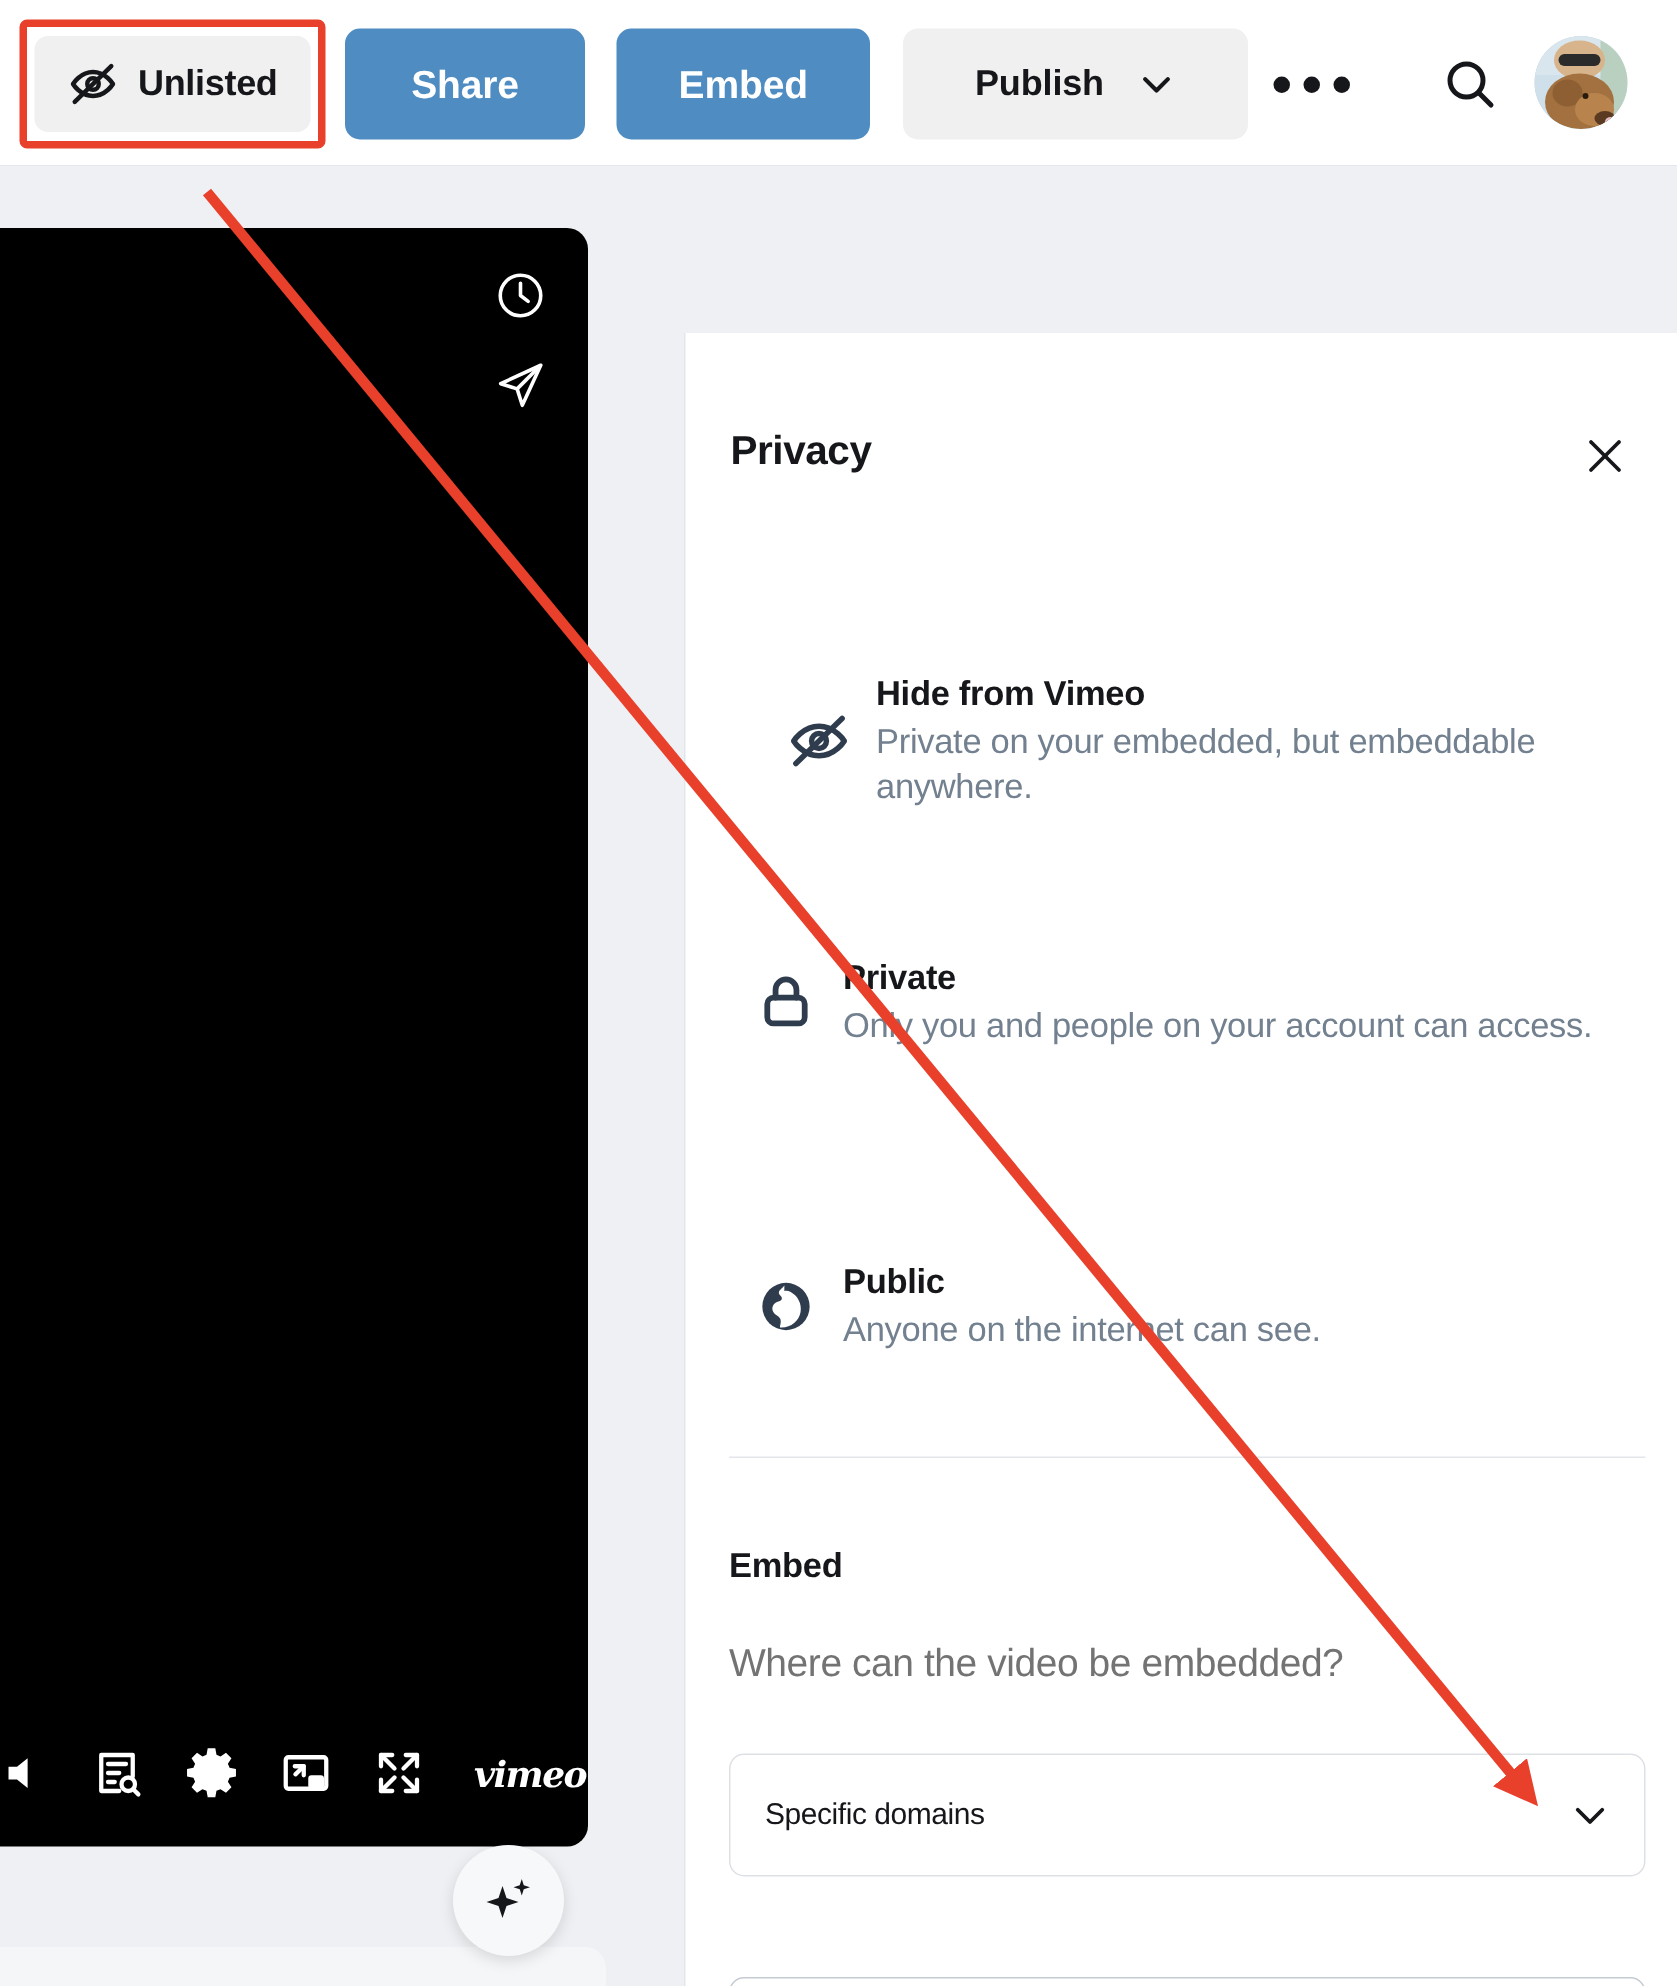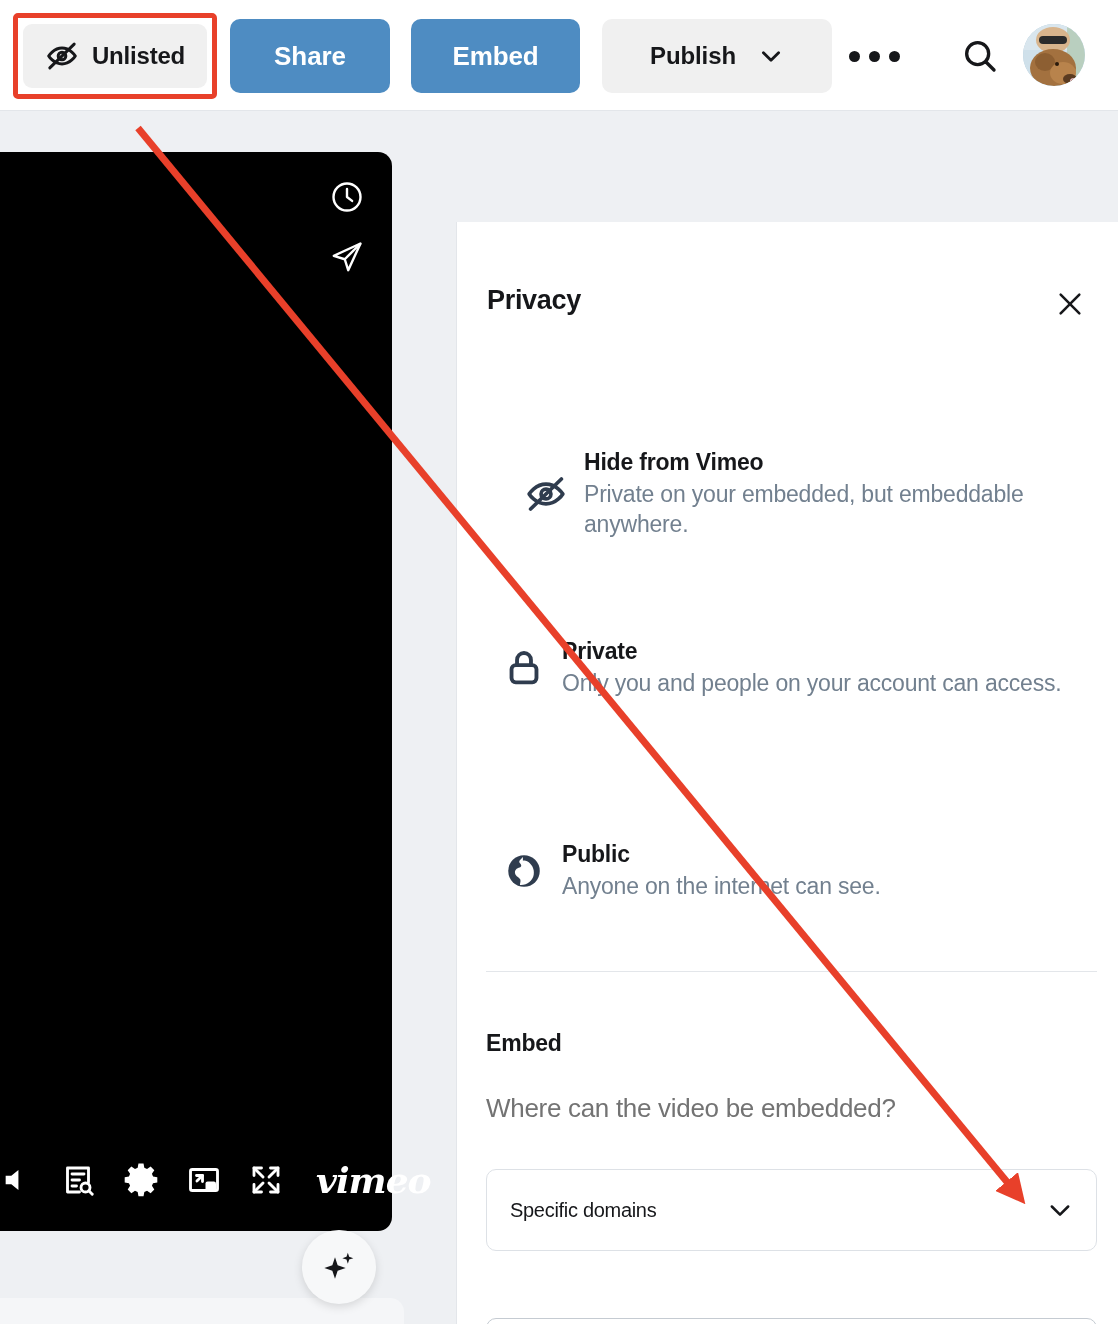--- a/index.html
+++ b/index.html
@@ -161,21 +161,21 @@
   }
   .player-bottom-bar .ctl {
     background: none; border: none; padding: 0; cursor: pointer;
     display: flex; align-items: center; justify-content: center;
     flex: 0 0 auto;
   }
   .vimeo-logo {
     font-family: "DejaVu Serif", serif;
     font-style: italic;
     font-weight: bold;
-    font-size: 36px;
+    font-size: 24px;
     color: #ffffff;
     letter-spacing: -1px;
     margin-left: 6px;
   }
 
   .sparkle-btn {
     position: absolute;
     left: 302px; top: 1119px;
     width: 74px; height: 74px;
     border-radius: 50%;

